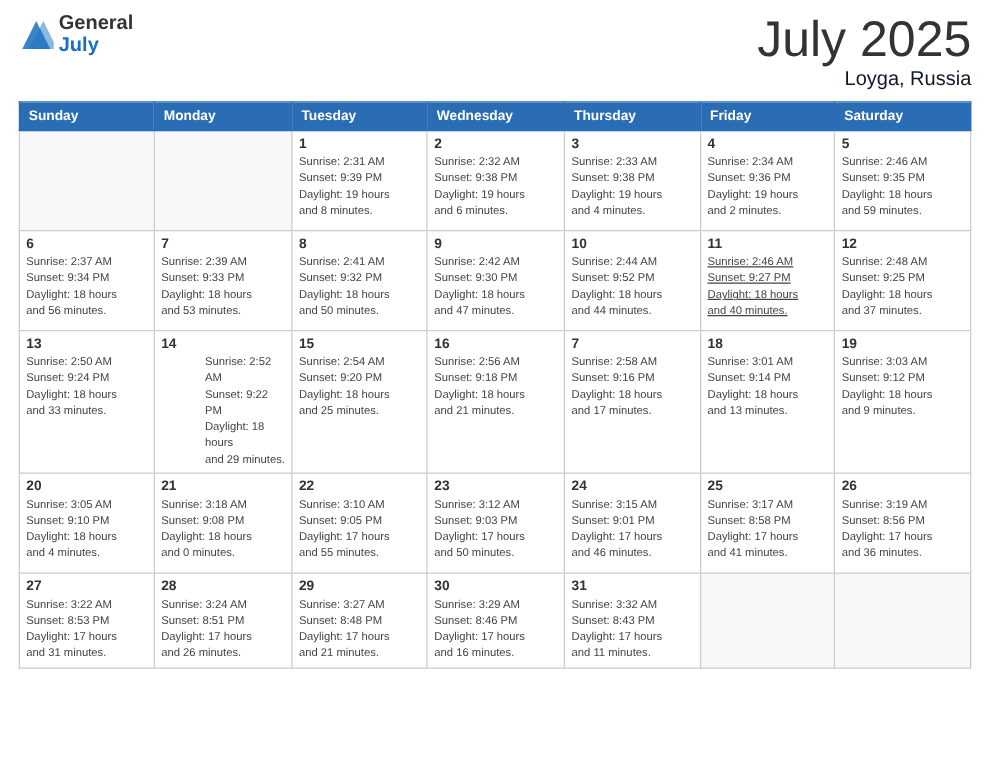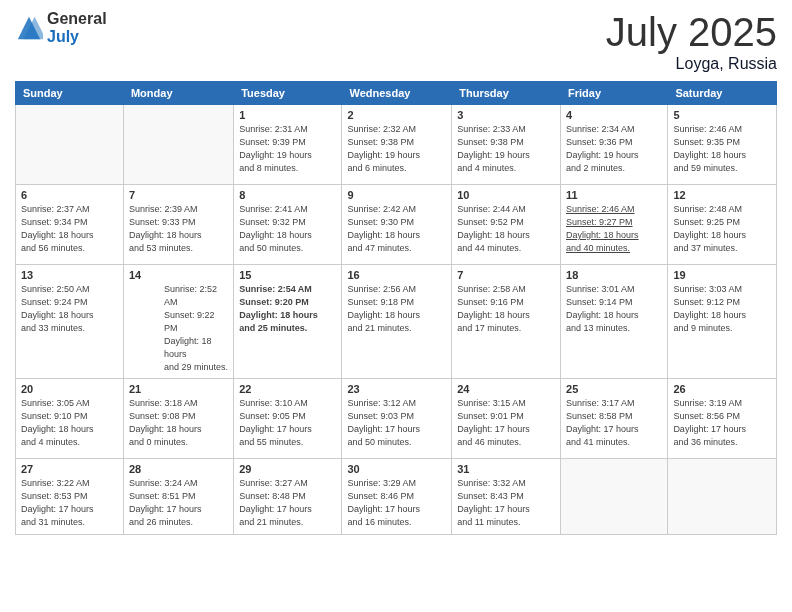--- a/index.html
+++ b/index.html
@@ -233,21 +233,21 @@
           </td>
           <td>
             <span class="day-num">14</span>
             <div class="day-info" style="white-space: pre-line; margin-left: 35px;">Sunrise: 2:52 AM
 Sunset: 9:22 PM
 Daylight: 18 hours
 and 29 minutes.</div>
           </td>
           <td>
             <span class="day-num">15</span>
-            <div class="day-info" style="white-space: pre-line; font-weight: bold;">Sunrise: 2:54 AM
+            <div class="day-info" style="white-space: pre-line;">Sunrise: 2:54 AM
 Sunset: 9:20 PM
 Daylight: 18 hours
 and 25 minutes.</div>
           </td>
           <td>
             <span class="day-num">16</span>
             <div class="day-info" style="white-space: pre-line;">Sunrise: 2:56 AM
 Sunset: 9:18 PM
 Daylight: 18 hours
 and 21 minutes.</div>

